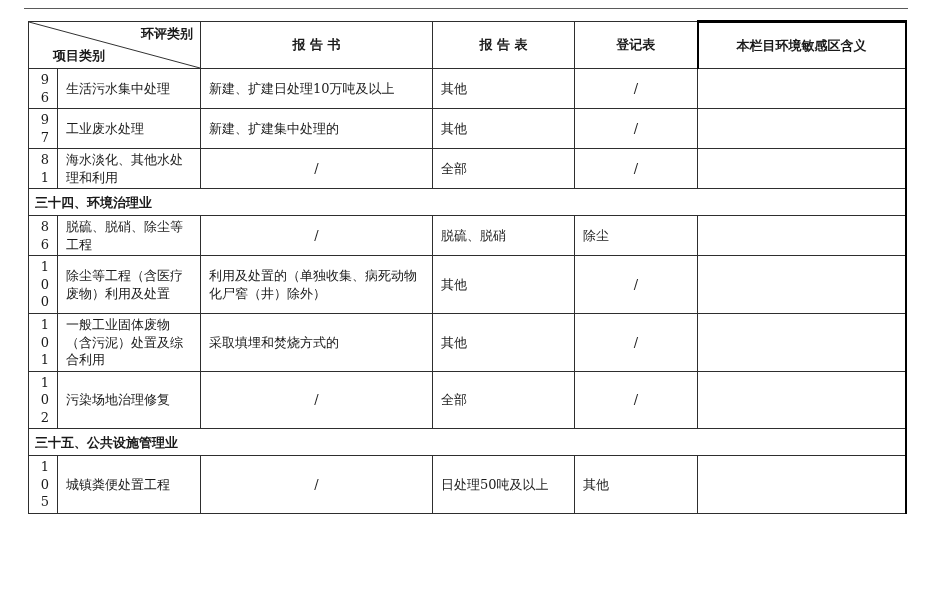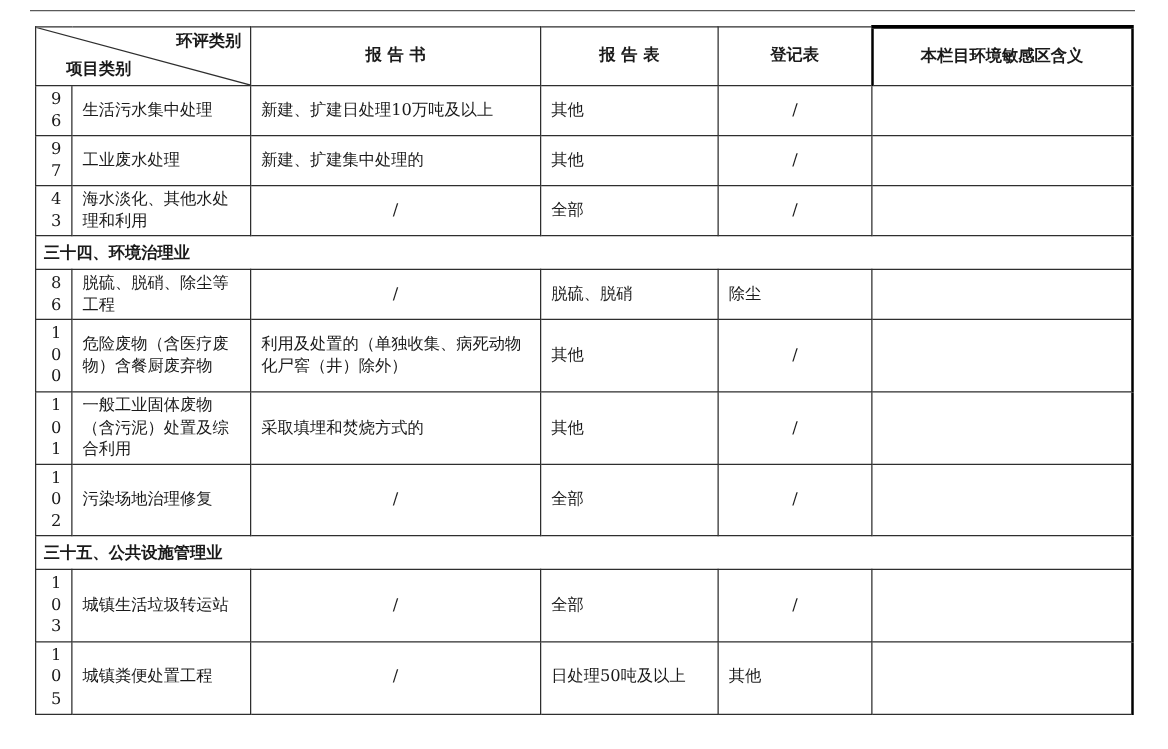--- a/index.html
+++ b/index.html
@@ -98,21 +98,21 @@
     <tr class="a">
       <td class="num">97</td>
       <td>工业废水处理</td>
       <td>新建、扩建集中处理的</td>
       <td>其他</td>
       <td class="c">/</td>
       <td class="sens"></td>
     </tr>
 
     <tr class="b">
-      <td class="num">43</td>
+      <td class="num">81</td>
       <td>海水淡化、其他水处理和利用</td>
       <td class="c">/</td>
       <td>全部</td>
       <td class="c">/</td>
       <td class="sens"></td>
     </tr>
 
     <tr class="s">
       <td class="section" colspan="6">三十四、环境治理业</td>
     </tr>
@@ -121,21 +121,21 @@
       <td class="num">86</td>
       <td>脱硫、脱硝、除尘等工程</td>
       <td class="c">/</td>
       <td>脱硫、脱硝</td>
       <td>除尘</td>
       <td class="sens"></td>
     </tr>
 
     <tr class="t">
       <td class="num">100</td>
-      <td>危险废物（含医疗废物）含餐厨废弃物</td>
+      <td>除尘等工程（含医疗废物）利用及处置</td>
       <td>利用及处置的（单独收集、病死动物化尸窖（井）除外）</td>
       <td>其他</td>
       <td class="c">/</td>
       <td class="sens"></td>
     </tr>
 
     <tr class="t">
       <td class="num">101</td>
       <td>一般工业固体废物（含污泥）处置及综合利用</td>
       <td>采取填埋和焚烧方式的</td>
@@ -150,28 +150,20 @@
       <td class="c">/</td>
       <td>全部</td>
       <td class="c">/</td>
       <td class="sens"></td>
     </tr>
 
     <tr class="s">
       <td class="section" colspan="6">三十五、公共设施管理业</td>
     </tr>
 
-    <tr class="a">
-      <td class="num">103</td>
-      <td>城镇生活垃圾转运站</td>
-      <td class="c">/</td>
-      <td>全部</td>
-      <td class="c">/</td>
-      <td class="sens"></td>
-    </tr>
 
 
     <tr class="a">
       <td class="num">105</td>
       <td>城镇粪便处置工程</td>
       <td class="c">/</td>
       <td>日处理50吨及以上</td>
       <td>其他</td>
       <td class="sens"></td>
     </tr>

